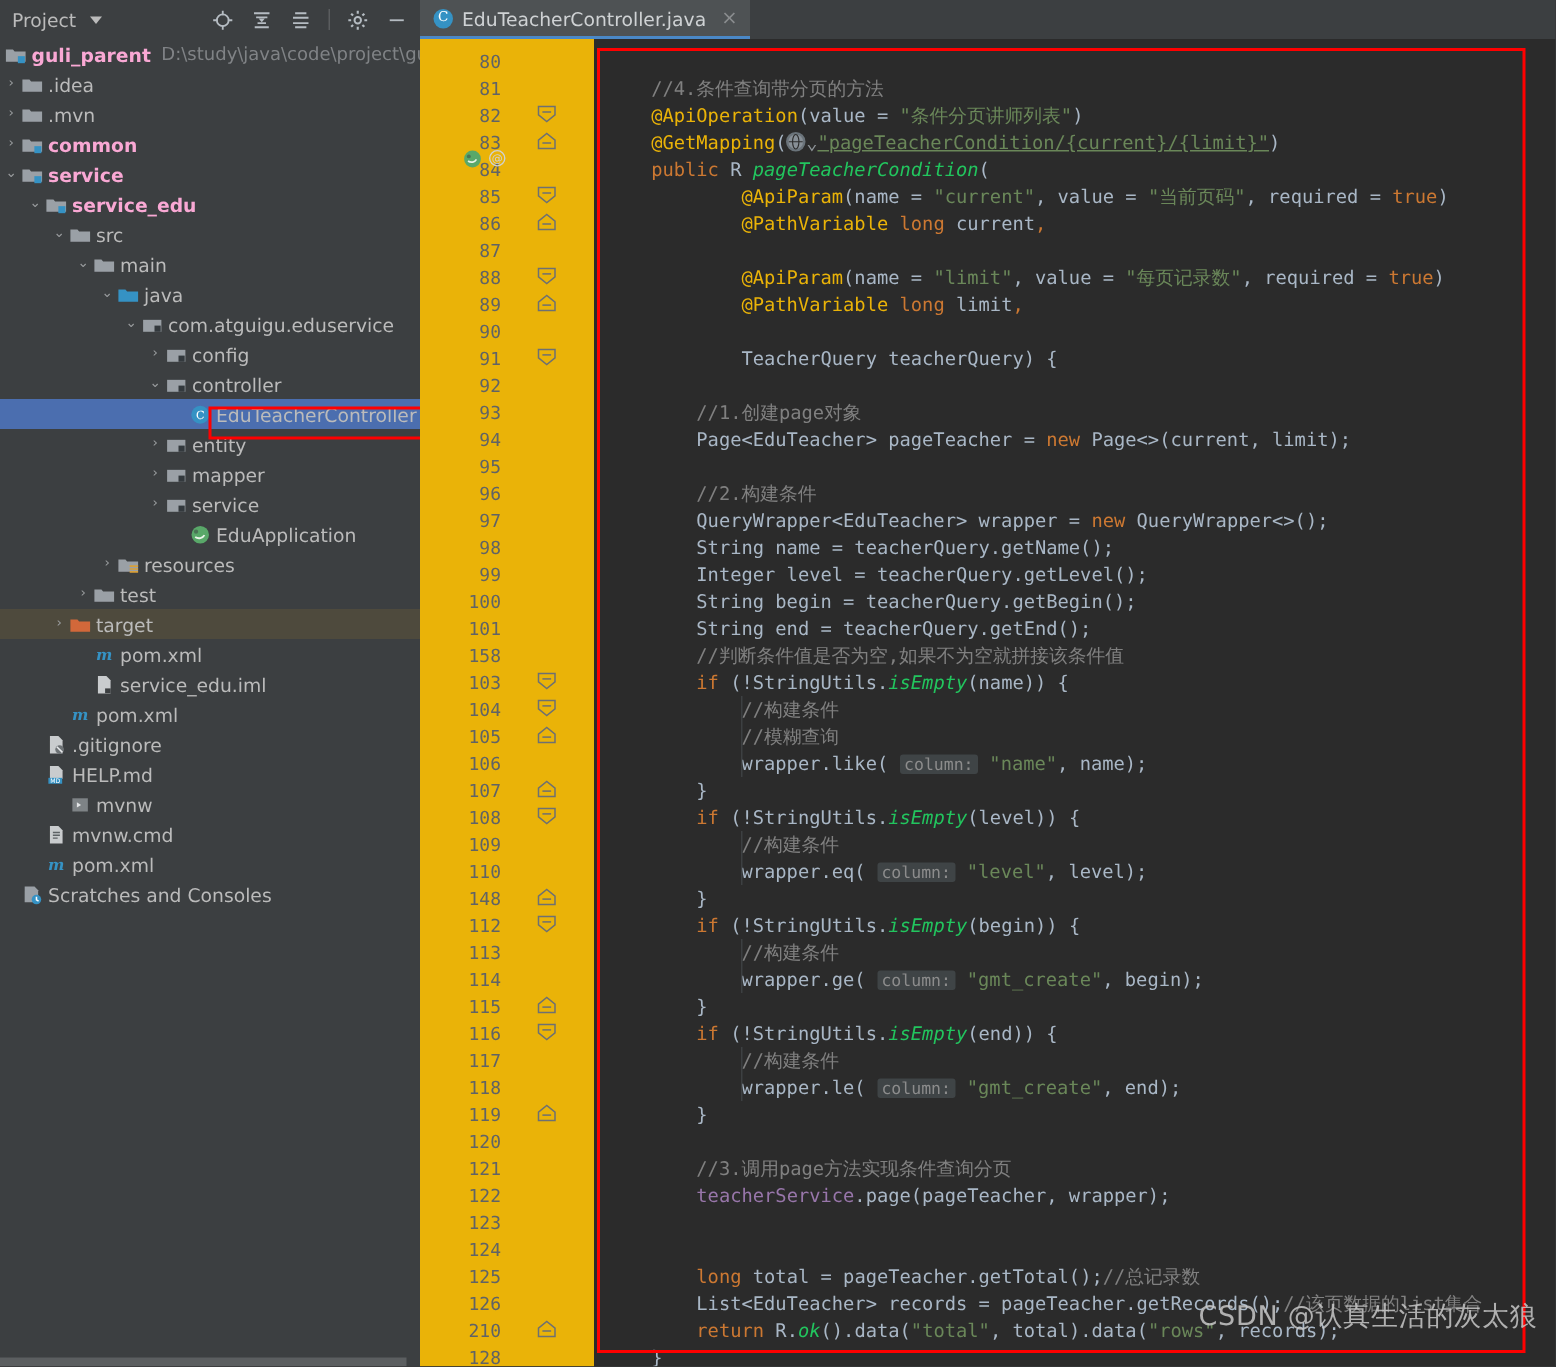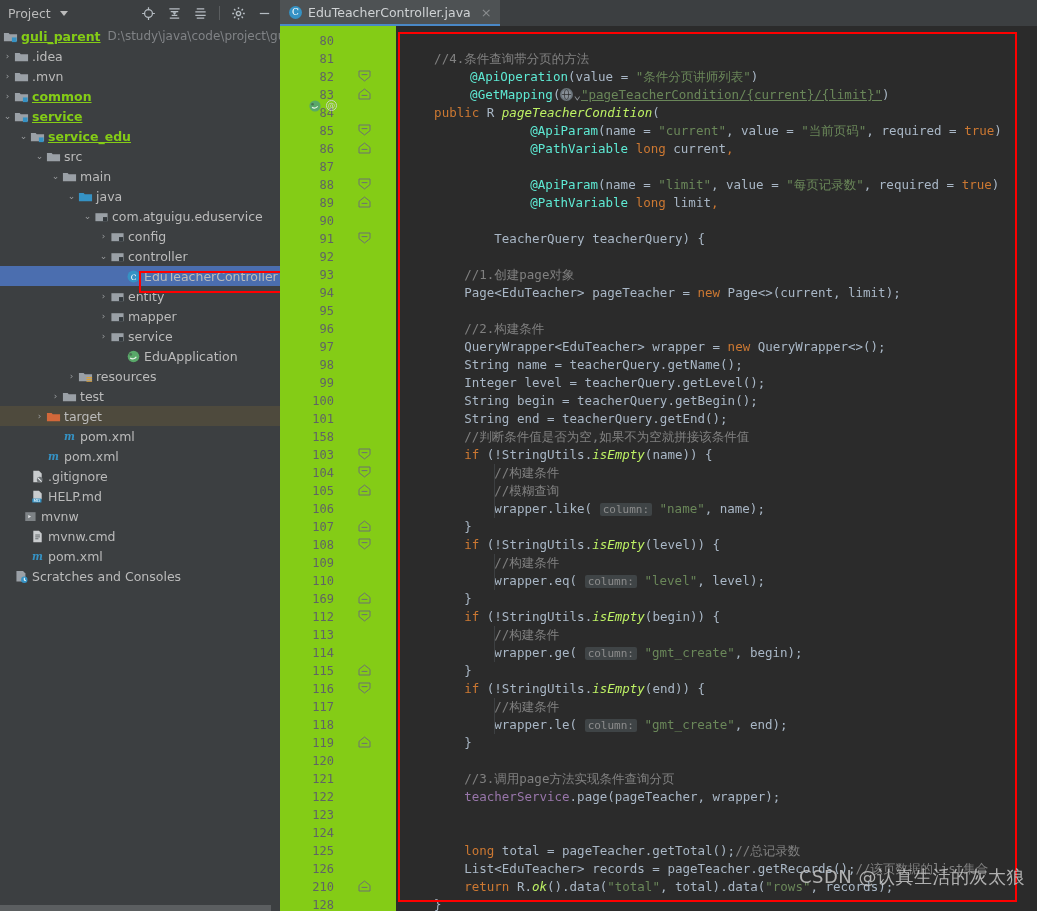--- a/index.html
+++ b/index.html
@@ -48,59 +48,59 @@
     height:20px; display:flex; align-items:center; white-space:nowrap;
     padding-right:4px; position:relative;
   }
   .row.sel { background:#4b6eaf; }
   .row.hl  { background:#4e4a3d; }
   .arrow {
     width:11px; text-align:center; color:#9a9d9f; font-size:9px; flex:0 0 11px;
   }
   .ico { width:16px; flex:0 0 16px; display:flex; align-items:center; justify-content:center; }
   .lbl { margin-left:3px; }
-  .lbl.b { font-weight:bold; color:#84cc16;text-decoration:underline; }
+  .lbl.b { font-weight:bold; color:#f9a8d4; }
   .path { color:#808386; margin-left:7px; font-size:12px; }
   .redbox-tree {
     position:absolute; border:2px solid #ff0000; pointer-events:none;
   }
   .tree-scroll-h {
     position:absolute; left:0; bottom:0; height:7px; width:280px; background:#3c3f41;
   }
   .tree-scroll-h i { position:absolute; left:0; top:1px; height:6px; width:271px; background:#5b5e60; display:block;}
 
   
   svg { overflow:visible; }
 
   
   .editor { flex:1; background:#2b2b2b; display:flex; position:relative; overflow:hidden; }
   .gutter {
-    width:116px; flex:0 0 116px; background:#84cc16; position:relative;
+    width:116px; flex:0 0 116px; background:#eab308; position:relative;
     font-family:"DejaVu Sans Mono", monospace; font-size:12px; color:#606366;
   }
   .gnum { position:absolute; right:62px; height:18px; line-height:18px; text-align:right; }
   .fold-line { position:absolute; left:84px; top:0; width:1px; background:#4d5052; }
   .fold-m { position:absolute; left:78px; width:13px; height:13px; }
   .gicons { position:absolute; left:28px; display:flex; align-items:center; gap:3px; height:18px;}
 
   .code {
     flex:1; position:relative; font-family:"DejaVu Sans Mono", monospace;
     font-size:12.5px; line-height:18px; color:#a9b7c6; overflow:hidden;
     padding-left:8px;
   }
   .ln { position:absolute; left:8px; height:18px; line-height:18px; white-space:pre; }
   .indentguide { position:absolute; width:1px; background:#3d4042; }
 
   
   .c-com  { color:#808080; }
-  .c-ann  { color:#5eead4;margin-left:36px; }
+  .c-ann  { color:#eab308; }
   .c-str  { color:#6a8759; }
   .c-kw   { color:#cc7832; }
   .c-fld  { color:#9876aa; }
-  .c-ital { color:#bef264; font-style:italic; }
+  .c-ital { color:#22c55e; font-style:italic; }
   .c-link { color:#6a8759; text-decoration:underline; }
   .c-id   { color:#a9b7c6; }
   .hint {
     background:#3f4446; color:#8c8c8c; border-radius:2px; padding:0 3px; font-size:11px;
   }
   .globe-inline {
     display:inline-block; vertical-align:-2px; width:13px;height:13px;border-radius:50%;
     background:#6a737a; position:relative;
   }
   .redbox-code { position:absolute; border:2px solid #ff0000; pointer-events:none; z-index:5;}
@@ -361,20 +361,30 @@
           </div>
           <div class="row" style="padding-left:50px">
             <span class="arrow"></span>
             <span class="ico">
               <svg width="15" height="15" viewBox="0 0 16 16">
                 <text x="8" y="12" font-size="11" text-anchor="middle" fill="#3592c4" font-family="DejaVu Serif" font-style="italic" font-weight="bold">m</text>
               </svg>
             </span>
             <span class="lbl">pom.xml</span>
           </div>
+          <div class="row" style="padding-left:50px">
+            <span class="arrow"></span>
+            <span class="ico">
+              <svg width="15" height="15" viewBox="0 0 16 16">
+                <path d="M3.5 1.8h6l3 3v9.4h-9z" fill="#c9ccce"></path>
+                <rect x="8.6" y="10.6" width="4" height="3.4" fill="#3c3f41"></rect>
+              </svg>
+            </span>
+            <span class="lbl">service_edu.iml</span>
+          </div>
           <div class="row" style="padding-left:34px">
             <span class="arrow"></span>
             <span class="ico">
               <svg width="15" height="15" viewBox="0 0 16 16">
                 <text x="8" y="12" font-size="11" text-anchor="middle" fill="#3592c4" font-family="DejaVu Serif" font-style="italic" font-weight="bold">m</text>
               </svg>
             </span>
             <span class="lbl">pom.xml</span>
           </div>
           <div class="row" style="padding-left:18px">
@@ -392,21 +402,21 @@
             <span class="arrow"></span>
             <span class="ico">
               <svg width="15" height="15" viewBox="0 0 16 16">
                 <path d="M3.5 1.8h6l3 3v6.1h-9z" fill="#c9ccce"></path>
                 <rect x="2.4" y="10.2" width="9.8" height="4.2" fill="#3592c4"></rect>
                 <text x="7.3" y="13.8" font-size="4.4" text-anchor="middle" fill="#fff" font-family="DejaVu Sans">MD</text>
               </svg>
             </span>
             <span class="lbl">HELP.md</span>
           </div>
-          <div class="row" style="padding-left:11px">
+          <div class="row" style="padding-left:34px">
             <span class="arrow"></span>
             <span class="ico">
               <svg width="15" height="15" viewBox="0 0 16 16">
                 <rect x="2.4" y="3.4" width="11" height="9.4" fill="#7e8386"></rect>
                 <path d="M5.6 6.3l3 1.8-3 1.8z" fill="#e2e4e6"></path>
               </svg>
             </span>
             <span class="lbl">mvnw</span>
           </div>
           <div class="row" style="padding-left:18px">
@@ -474,21 +484,21 @@
             <div class="gnum" style="top:384px">101</div>
             <div class="gnum" style="top:402px">158</div>
             <div class="gnum" style="top:420px">103</div>
             <div class="gnum" style="top:438px">104</div>
             <div class="gnum" style="top:456px">105</div>
             <div class="gnum" style="top:474px">106</div>
             <div class="gnum" style="top:492px">107</div>
             <div class="gnum" style="top:510px">108</div>
             <div class="gnum" style="top:528px">109</div>
             <div class="gnum" style="top:546px">110</div>
-            <div class="gnum" style="top:564px">169</div>
+            <div class="gnum" style="top:564px">148</div>
             <div class="gnum" style="top:582px">112</div>
             <div class="gnum" style="top:600px">113</div>
             <div class="gnum" style="top:618px">114</div>
             <div class="gnum" style="top:636px">115</div>
             <div class="gnum" style="top:654px">116</div>
             <div class="gnum" style="top:672px">117</div>
             <div class="gnum" style="top:690px">118</div>
             <div class="gnum" style="top:708px">119</div>
             <div class="gnum" style="top:726px">120</div>
             <div class="gnum" style="top:744px">121</div>

